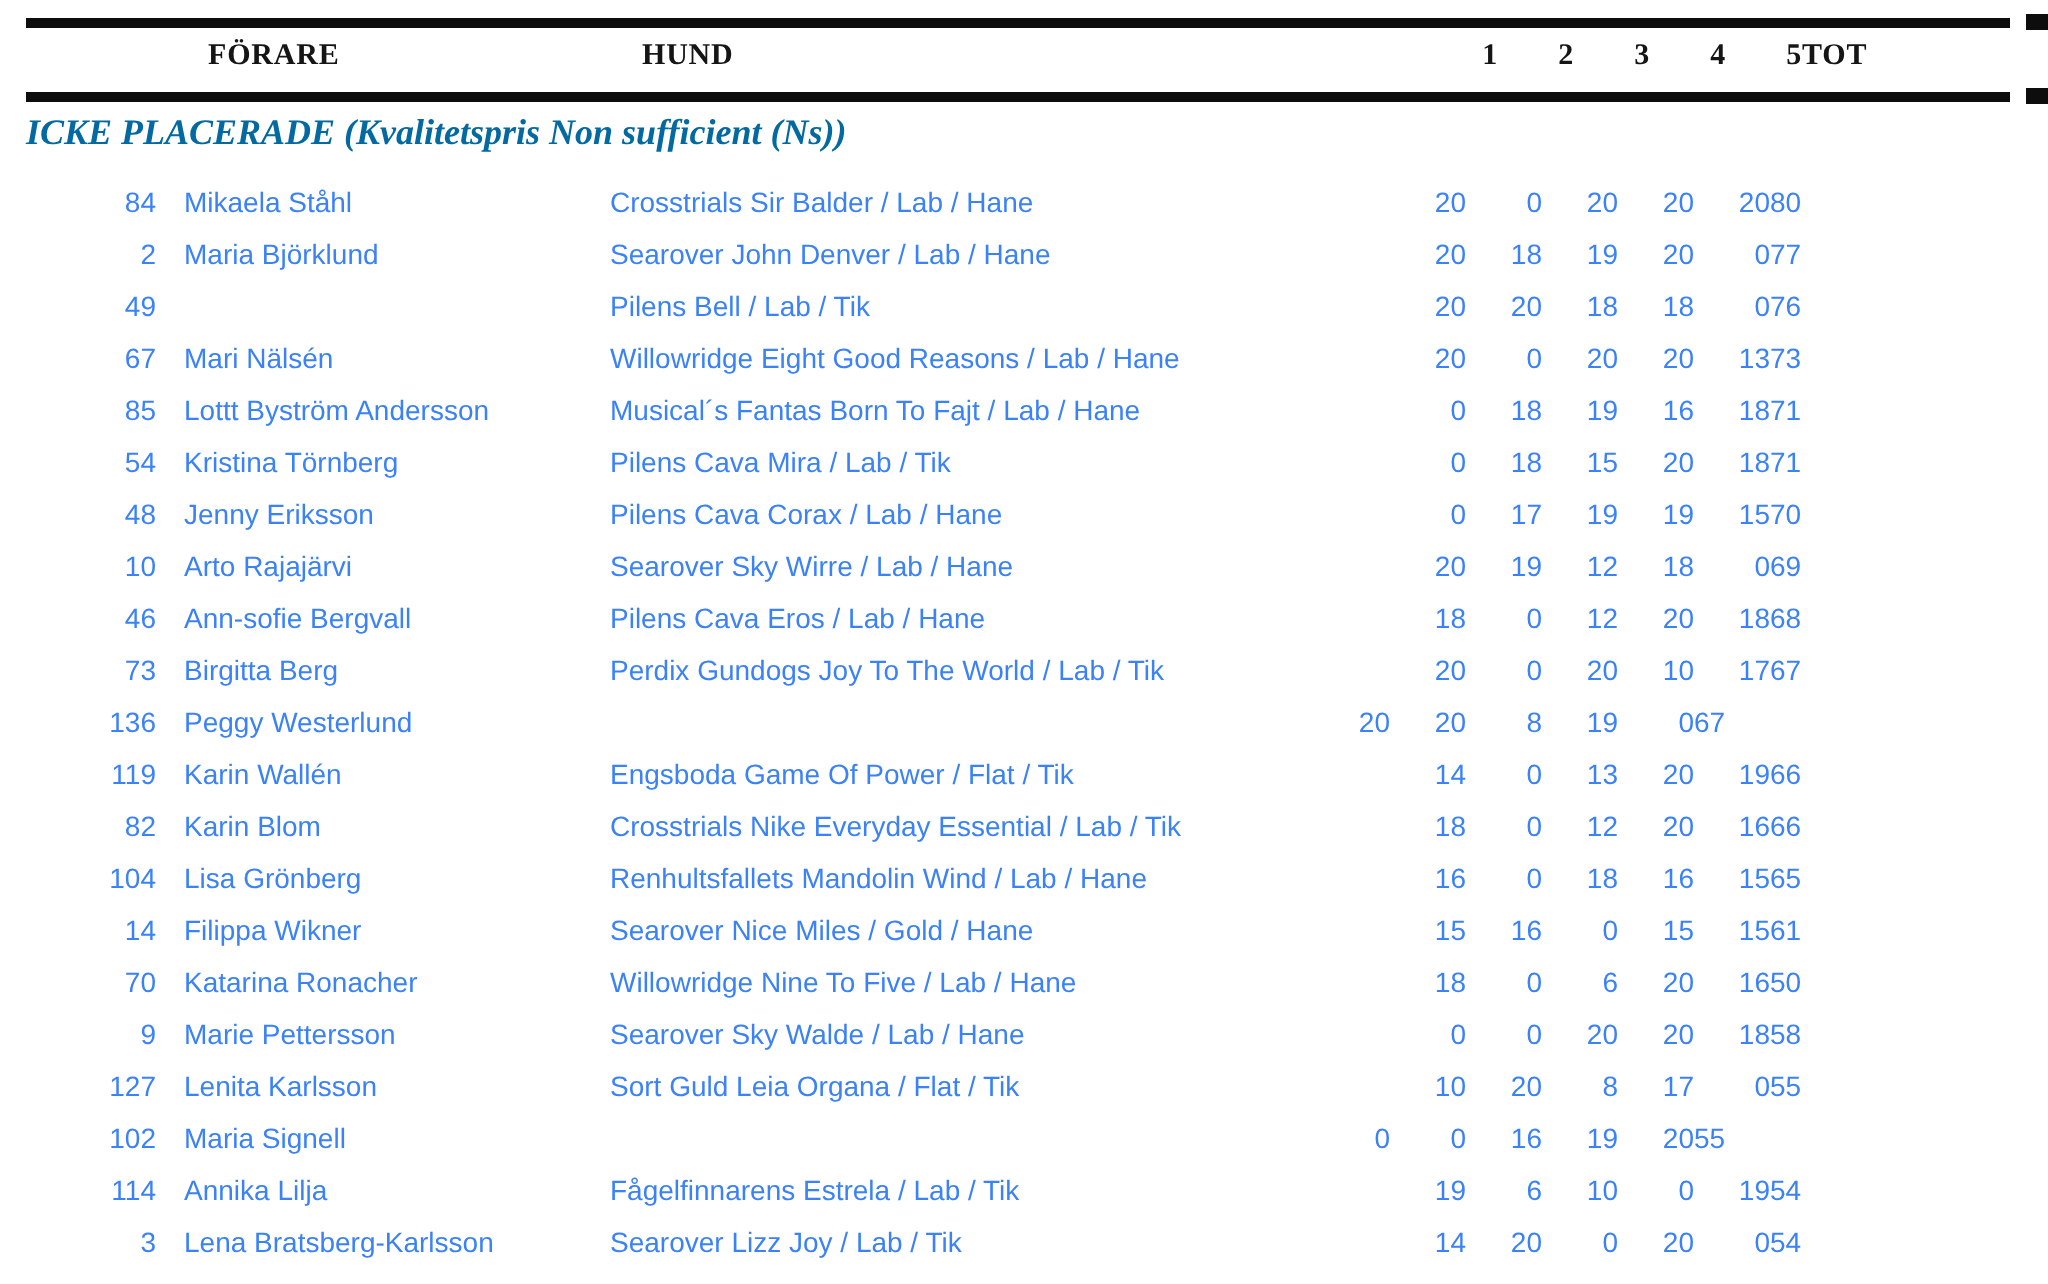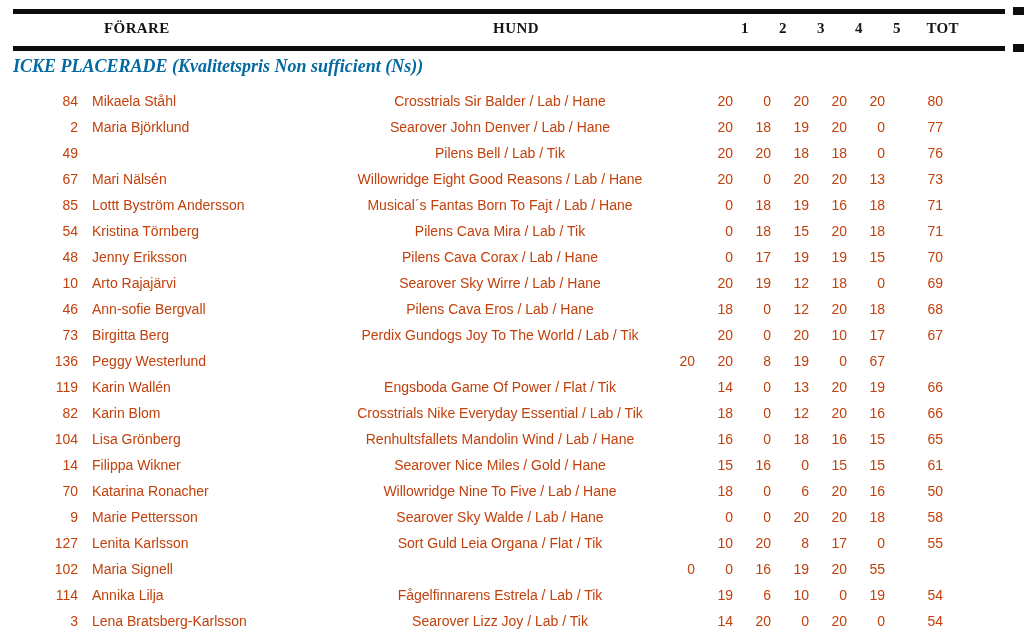--- a/index.html
+++ b/index.html
@@ -30,23 +30,23 @@
   .edge-top { top: 7px; }
   .edge-mid { top: 44px; }
 
   .grid {
     display: grid;
     grid-template-columns: 78px 14px 213px 390px 38px 38px 38px 38px 38px 58px;
     width: 1024px;
   }
   .c-num  { grid-column: 1; text-align: right; }
   .c-for  { grid-column: 3; text-align: left; }
-  .c-hund { grid-column: 4; text-align: center; }
+  .c-hund { grid-column: 4; text-align: left; }
   .c-s    { text-align: right; }
-  .c-tot  { text-align: right; }
+  .c-tot  { text-align: left; }
 
   .hdr {
     position: absolute;
     top: 15px;
     left: 16px;
     height: 26px;
     line-height: 26px;
     font-family: "Liberation Serif", serif;
     font-weight: bold;
     font-size: 15px;
@@ -70,21 +70,21 @@
   .rows {
     position: absolute;
     top: 88px;
     left: 0;
     width: 1024px;
   }
   .row {
     height: 26px;
     line-height: 26px;
     font-size: 14px;
-    color: #c2410c;
+    color: #3b82f6;
     white-space: nowrap;
   }
 </style>
 </head>
 <body>
 
 <div class="page">
 
   <div class="rule rule-top"></div>
   <div class="edge edge-top"></div>

